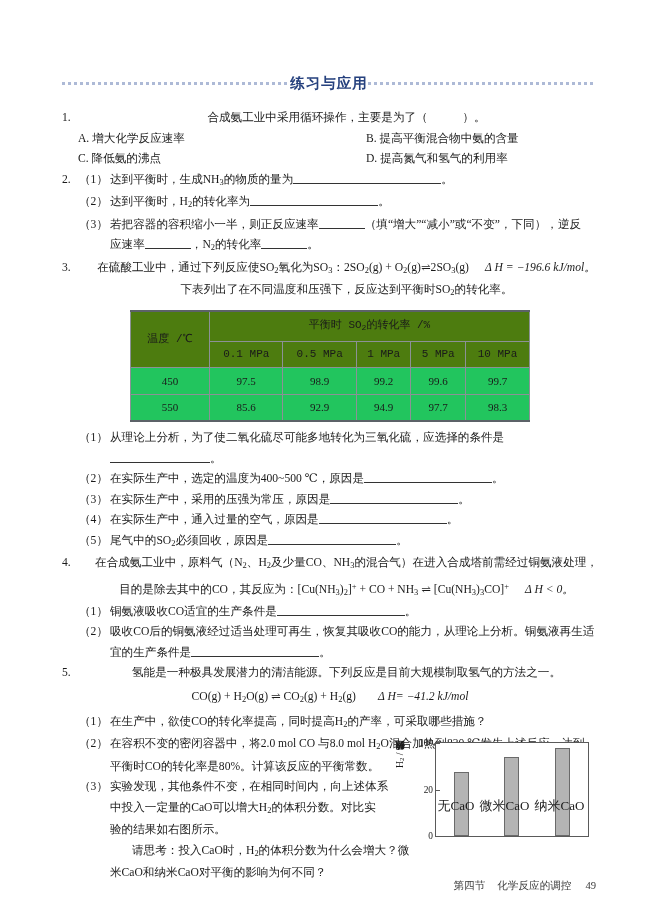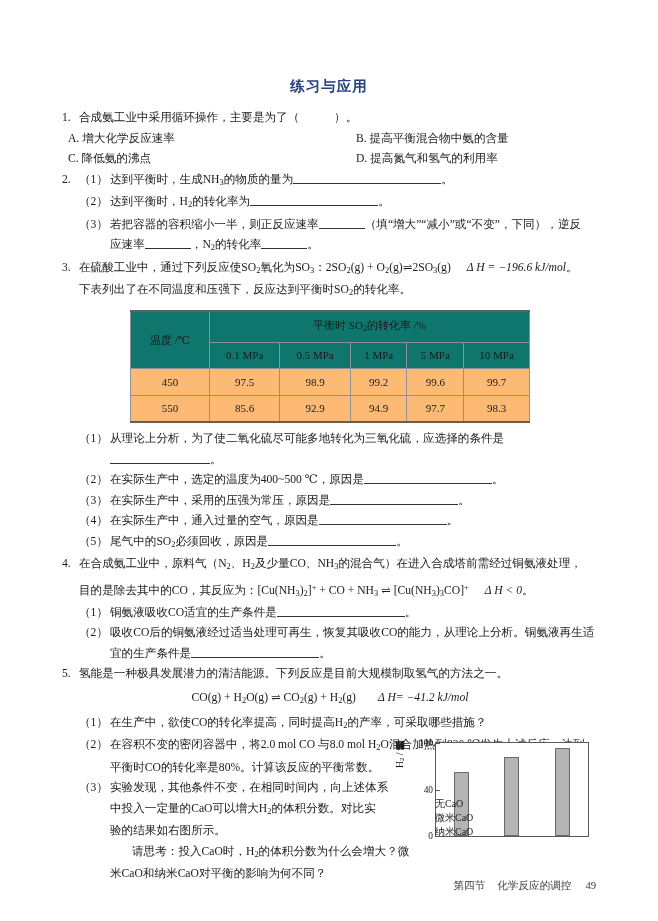--- a/index.html
+++ b/index.html
@@ -23,21 +23,20 @@
 
   
   .section-head {
     position: absolute;
     left: 62px;
     top: 74px;
     width: 534px;
     display: flex;
     align-items: center;
     gap: 0;
-    flex-direction: column;
   }
   .dot-rule {
     flex: 1 1 auto;
     height: 3px;
     background-image: repeating-linear-gradient(
         to right, #a9b6d4 0 3px, rgba(255,255,255,0) 3px 6px);
     opacity: .95;
   }
   .section-title {
     flex: 0 0 auto;
@@ -62,34 +61,34 @@
     position: relative;
     margin: 0 0 0 0;
   }
   .qnum {
     position: absolute;
     left: 0;
     top: 0;
     width: 16px;
     text-align: left;
   }
-  .qbody { margin-left: 17px; }
+  .qbody { margin-left: 33px; text-align: center; }
 
   .subq {
     margin-left: 17px;
     position: relative;
     padding-left: 31px;
   }
   .subq > .lbl {
     position: absolute;
     left: 0;
     top: 0;
   }
   .opts {
-    margin-left: 6px;
+    margin-left: 16px;
     display: flex;
   }
   .opts .opt-l { width: 288px; }
   .opts .opt-r { flex: 1; }
 
   .blank-s { display:inline-block; border-bottom:1px solid #333; width:46px; height:11px; vertical-align:-1px; }
   .blank-m { display:inline-block; border-bottom:1px solid #333; width:100px; height:11px; vertical-align:-1px; }
   .blank-l { display:inline-block; border-bottom:1px solid #333; width:128px; height:11px; vertical-align:-1px; }
   .blank-xl{ display:inline-block; border-bottom:1px solid #333; width:148px; height:11px; vertical-align:-1px; }
 
@@ -105,23 +104,23 @@
     border-collapse: collapse;
     font-size: 11px;
     width: 400px;
     background: #eceef0;
   }
   table.data th, table.data td {
     border: 1px solid #8c9196;
     text-align: center;
     padding: 2.5px 2px;
     font-weight: normal;
-    background: #fdba74;
-  }
-  table.data tr.head th { background: #0f766e; }
+    background: #22c55e;
+  }
+  table.data tr.head th { background: #4d7c0f; font-family: Liberation Mono, monospace; }
   table.data .topline { border-top: 2px solid #5c6268; }
   table.data .botline { border-bottom: 2px solid #5c6268; }
 
   
   .fig {
     position: absolute;
     left: 395px;
     top: 697px;
     width: 200px;
     height: 120px;
@@ -179,22 +178,21 @@
     border: 1px solid #6a6a6a;
     box-sizing: border-box;
   }
   .fig .xlabs {
     position: absolute;
     left: 40px;
     top: 100px;
     width: 152px;
     display: flex;
     justify-content: space-around;
-    font-size: 10px;
-    flex-direction: column;
+    font-size: 13px;
   }
   .fig .xlabs span { white-space: nowrap; }
 
   
   .footer {
     position: absolute;
     left: 0;
     right: 62px;
     bottom: 28px;
     text-align: right;
@@ -360,21 +358,21 @@
     </div>
 
   </div>
 
   <div class="fig">
     <div class="ylab">
       <span>H</span><sub>2</sub><span>的体积分数 / %</span>
     </div>
     <div class="plot">
       <span class="tick" style="top:0%">100</span>
-      <span class="tick" style="top:50%">40</span>
+      <span class="tick" style="top:50%">20</span>
       <span class="tick" style="top:100%">0</span>
       <div class="bars">
         <div class="bar" style="height: 69%; background: rgb(180, 180, 180); border-color: rgb(106, 106, 106);"></div>
         <div class="bar" style="height: 85%; background: rgb(180, 180, 180); border-color: rgb(106, 106, 106);"></div>
         <div class="bar" style="height: 95%; background: rgb(180, 180, 180); border-color: rgb(106, 106, 106);"></div>
       </div>
     </div>
     <div class="xlabs">
       <span>无CaO</span>
       <span>微米CaO</span>

